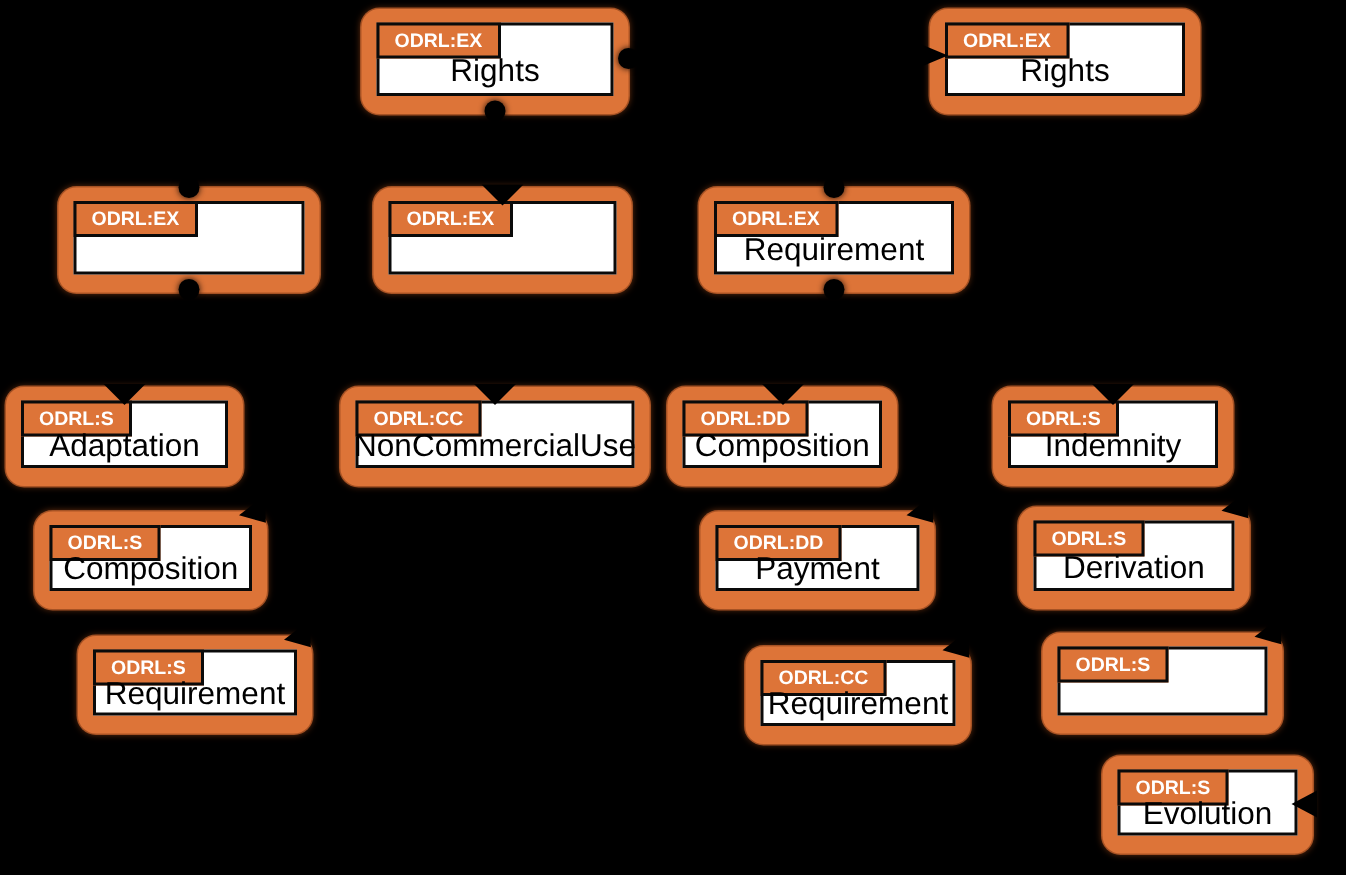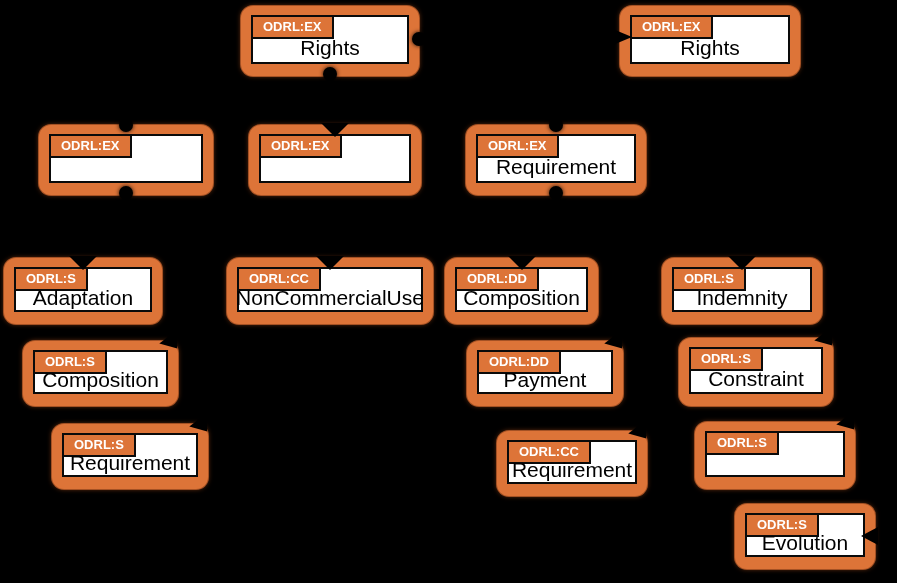--- a/index.html
+++ b/index.html
@@ -135,21 +135,21 @@
     <div class="inner">
       <span class="tag">ODRL:DD</span>
       <span class="label">Payment</span>
     </div>
     <span class="arr-corner"></span>
   </div>
 
   <div class="node" style="left:679px;top:338px;width:154px;height:68px;">
     <div class="inner">
       <span class="tag">ODRL:S</span>
-      <span class="label">Constraint</span>
+      <span class="label">Derivation</span>
     </div>
     <span class="arr-corner"></span>
   </div>
 
   <div class="node" style="left:52px;top:424px;width:156px;height:65px;">
     <div class="inner">
       <span class="tag">ODRL:S</span>
       <span class="label">Requirement</span>
     </div>
     <span class="arr-corner"></span>

